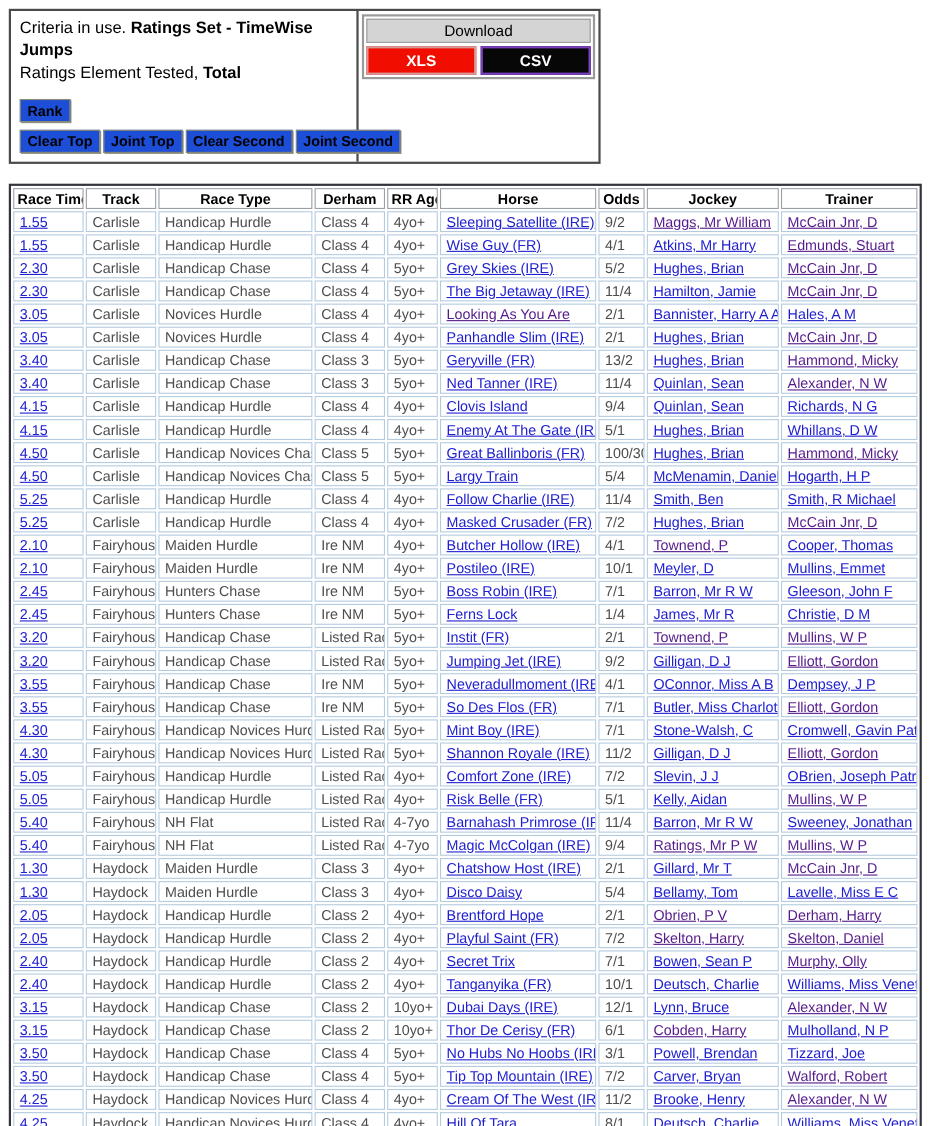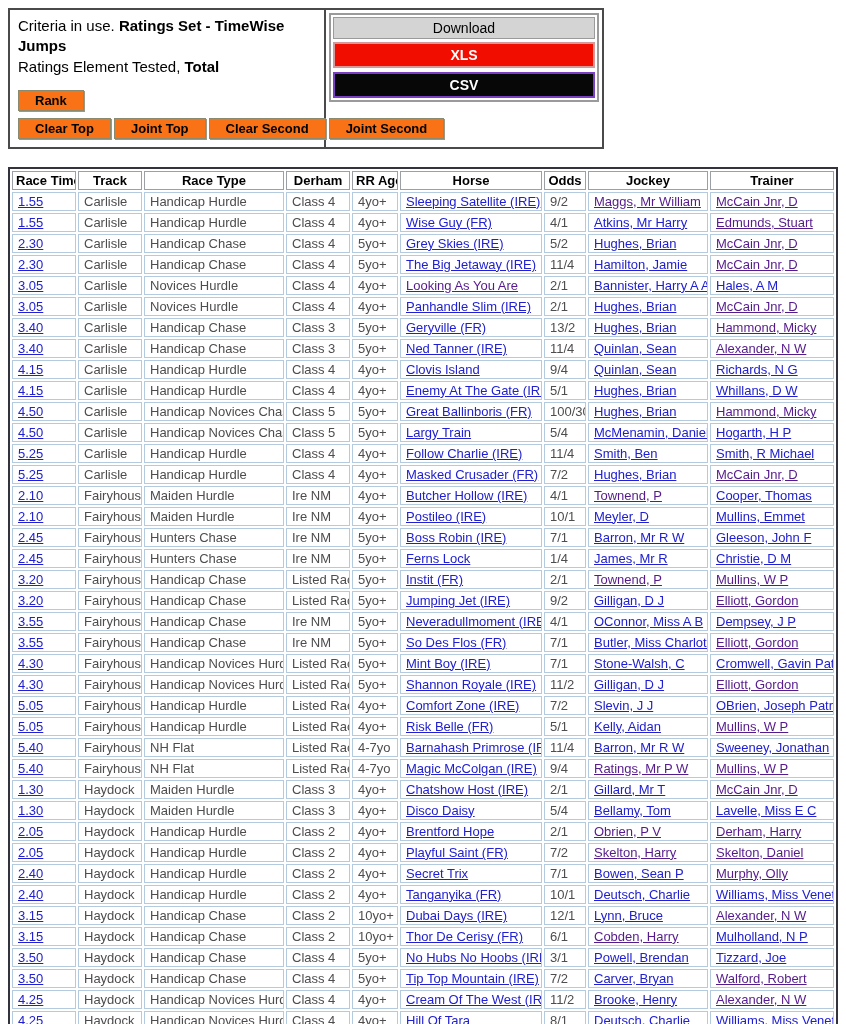--- a/index.html
+++ b/index.html
@@ -1,32 +1,32 @@
 <!DOCTYPE html>
 <html><head>
 <meta charset="utf-8">
 <style>
   html,body{margin:0;padding:0;background:#fff;}
   body{font-family:"Liberation Sans",sans-serif;padding:8px;width:830px;}
 
   
-  .top-row{display:flex;width:596px;border:2px solid #4a4a4a;box-sizing:border-box;min-height:122px;}
+  .top-row{display:flex;width:538px;border:2px solid #4a4a4a;box-sizing:border-box;min-height:122px;}
   .criteria-panel{width:316px;border-right:2px solid #4a4a4a;padding:6px 8px 8px 8px;box-sizing:border-box;}
   .criteria-text{font-size:15px;color:#000;line-height:1.35;}
   .criteria-text b{font-weight:700;}
   .rank-row{margin-top:13px;}
   .btn-row{margin-top:7px;display:flex;gap:3px;border-radius:10px;}
   .btn{font-family:"Liberation Sans",sans-serif;font-size:13px;font-weight:700;color:#000;
-       background:#f97316;border:1px solid #8a8a70;box-shadow:1px 1px 0 #9a9a84;
-       padding:2px 16px;cursor:pointer;white-space:nowrap;}
+       background:#1d4ed8;border:1px solid #8a8a70;box-shadow:1px 1px 0 #9a9a84;
+       padding:2px 6px;cursor:pointer;white-space:nowrap;}
   .download-cell{flex:1;padding:3px;}
   .download-table{border:2px solid #9a9a9a;padding:2px;background:#fff;}
   .download-header{background:#d4d4d4;border:1px solid #9a9a9a;text-align:center;
        font-weight:400;font-size:14px;color:#000;padding:2px 0;}
-  .download-buttons{display:flex;gap:4px;margin-top:3px;flex-direction:column;}
+  .download-buttons{display:flex;gap:4px;margin-top:3px;}
   .dl-btn{flex:1;text-align:center;font-weight:700;font-size:14px;color:#fff;
        padding:3px 0;text-decoration:none;cursor:pointer;}
   .xls{background:#f10e00;border:2px solid #d49a9a;}
   .csv{background:#070707;border:2px solid #7a3fc2;}
 
   
   table.races{margin-top:18px;border-collapse:separate;border-spacing:2px;
        border:2px solid #33333d;width:830px;table-layout:fixed;font-size:13px;background:#fff;}
   table.races th{border:1px solid #9aa0a6;padding:1px 3px;font-weight:700;color:#000;
        text-align:center;background:#fff;white-space:nowrap;overflow:hidden;}

